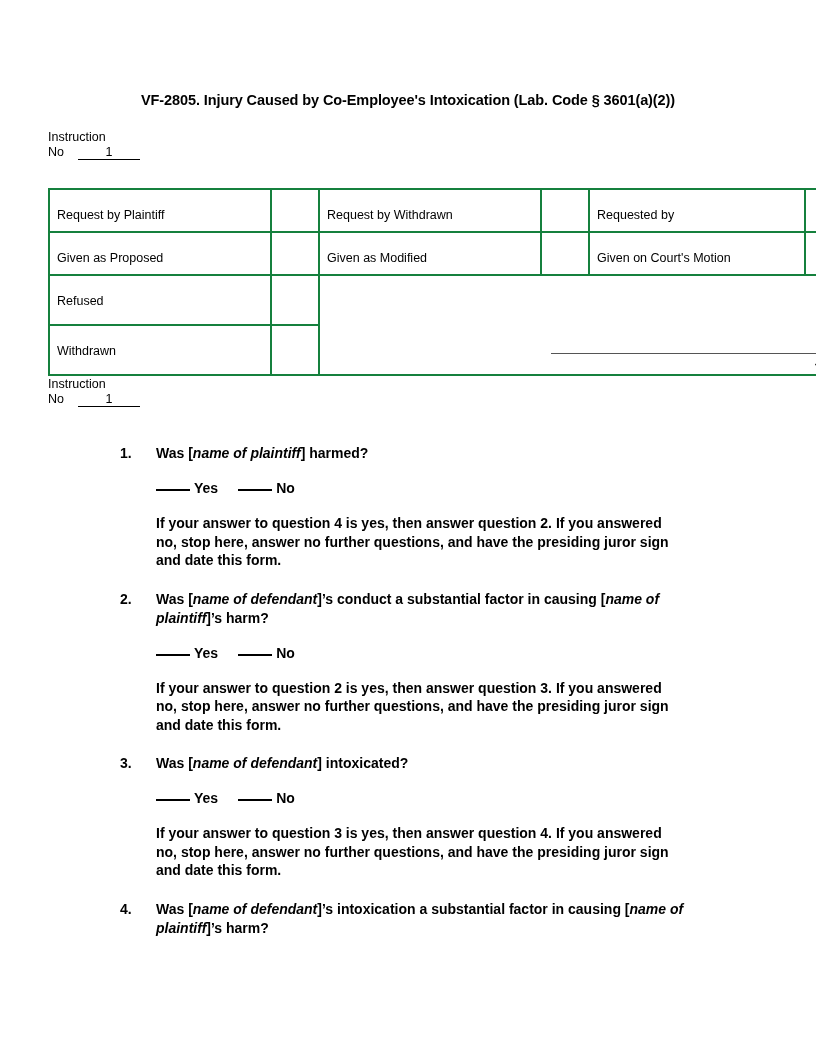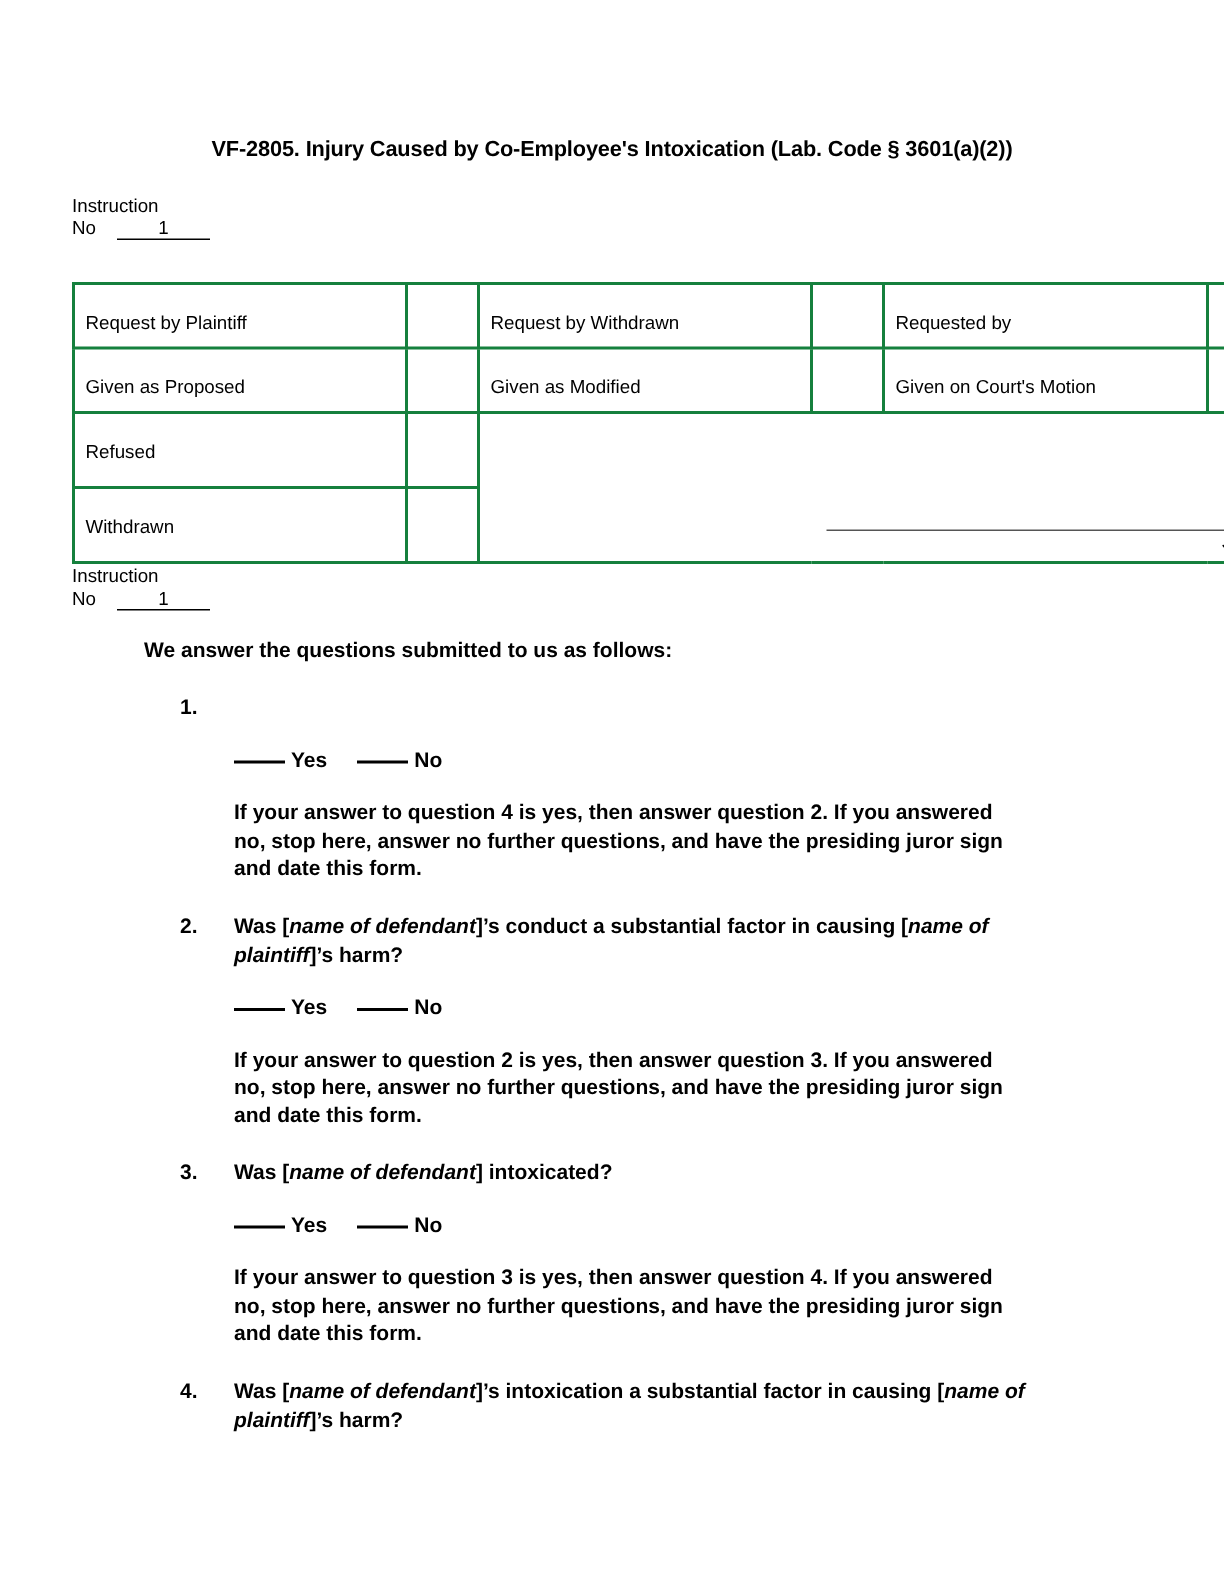--- a/index.html
+++ b/index.html
@@ -221,24 +221,24 @@
 
   <div class="instr-block" style="left:48px; top:377px;">
     <span class="instr-label-1">Instruction</span>
     <span class="instr-row-2">
       <span class="instr-no-word">No</span>
       <span class="instr-num-line">1</span>
     </span>
   </div>
 
   <div class="verdict">
-    <div class="lead-in">We answer the questions submitted to us as follows:</div>
     <div id="questions-container">
         <div class="q-item">
           <div class="q-num">1.</div>
+          <div class="q-text"><span>Was [</span><i>name of plaintiff</i><span>] harmed?</span></div>
         </div>
         <div class="answers"><span class="blank"></span><span>Yes</span><span class="ans-gap"></span><span class="blank"></span><span>No</span></div>
         <div class="note">If your answer to question 4 is yes, then answer question 2. If you answered no, stop here, answer no further questions, and have the presiding juror sign and date this form.</div>
         <div class="q-item">
           <div class="q-num">2.</div>
           <div class="q-text"><span>Was [</span><i>name of defendant</i><span>]’s conduct a substantial factor in causing [</span><i>name of plaintiff</i><span>]’s harm?</span></div>
         </div>
         <div class="answers"><span class="blank"></span><span>Yes</span><span class="ans-gap"></span><span class="blank"></span><span>No</span></div>
         <div class="note">If your answer to question 2 is yes, then answer question 3. If you answered no, stop here, answer no further questions, and have the presiding juror sign and date this form.</div>
         <div class="q-item">

